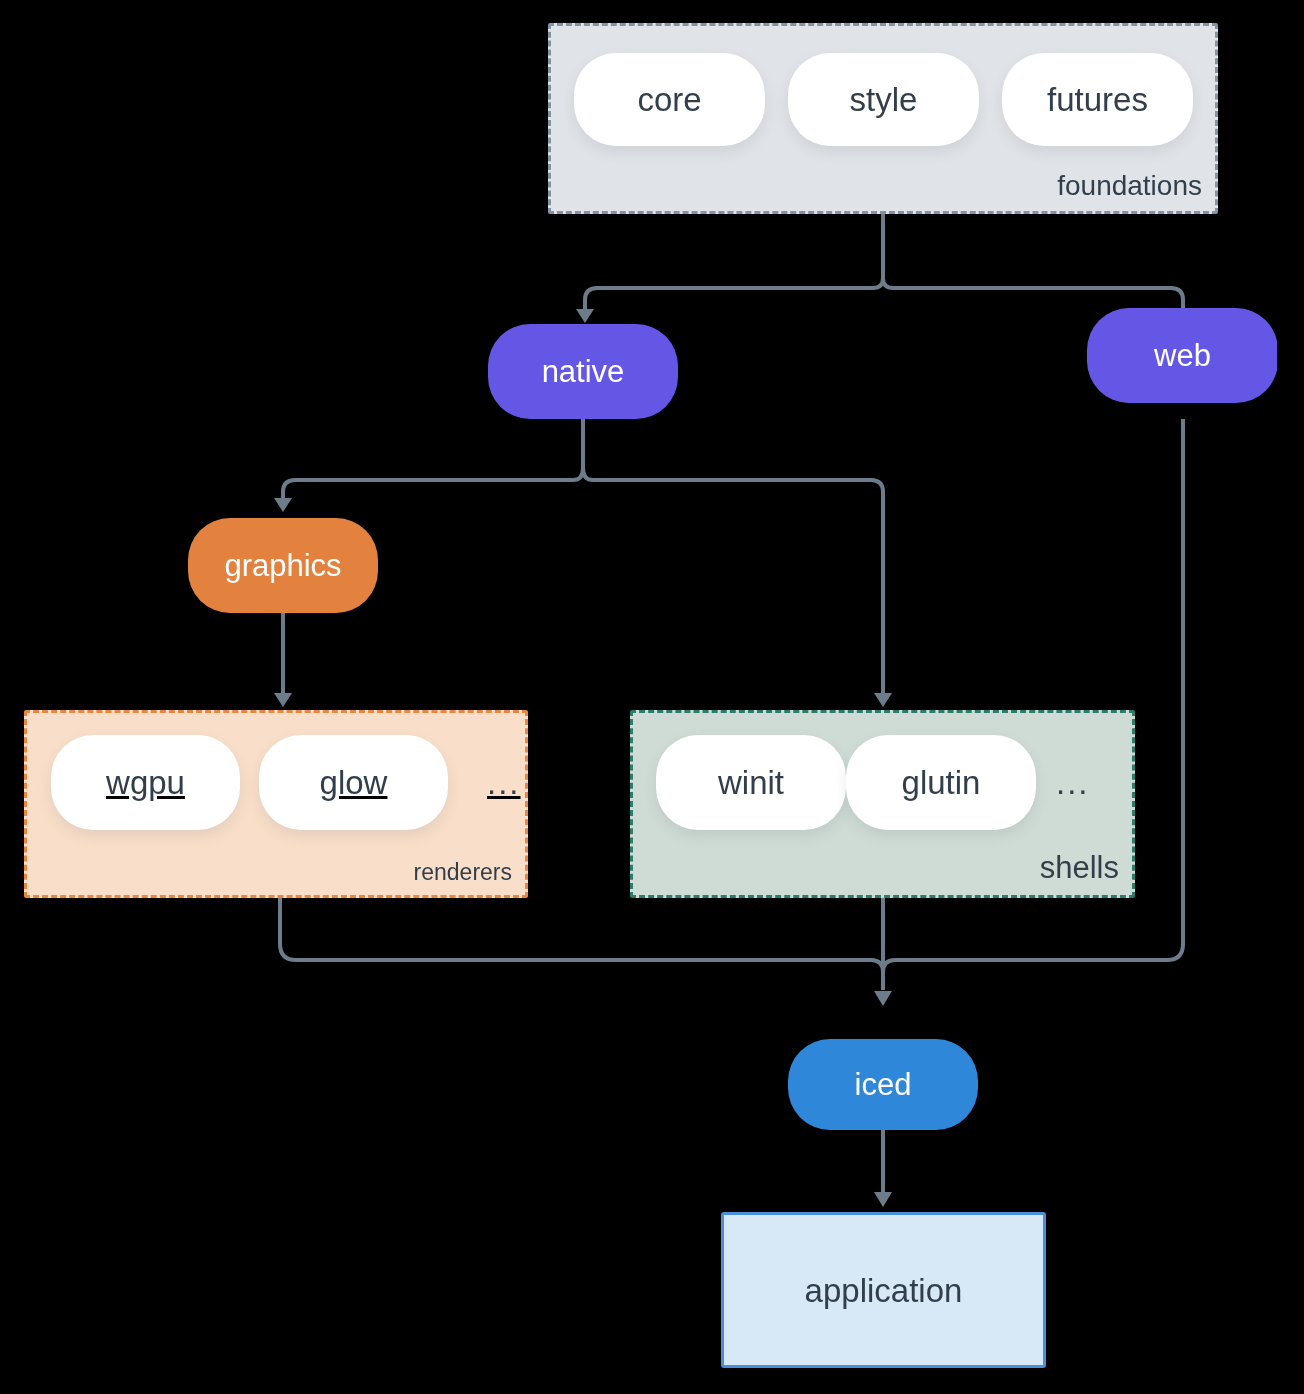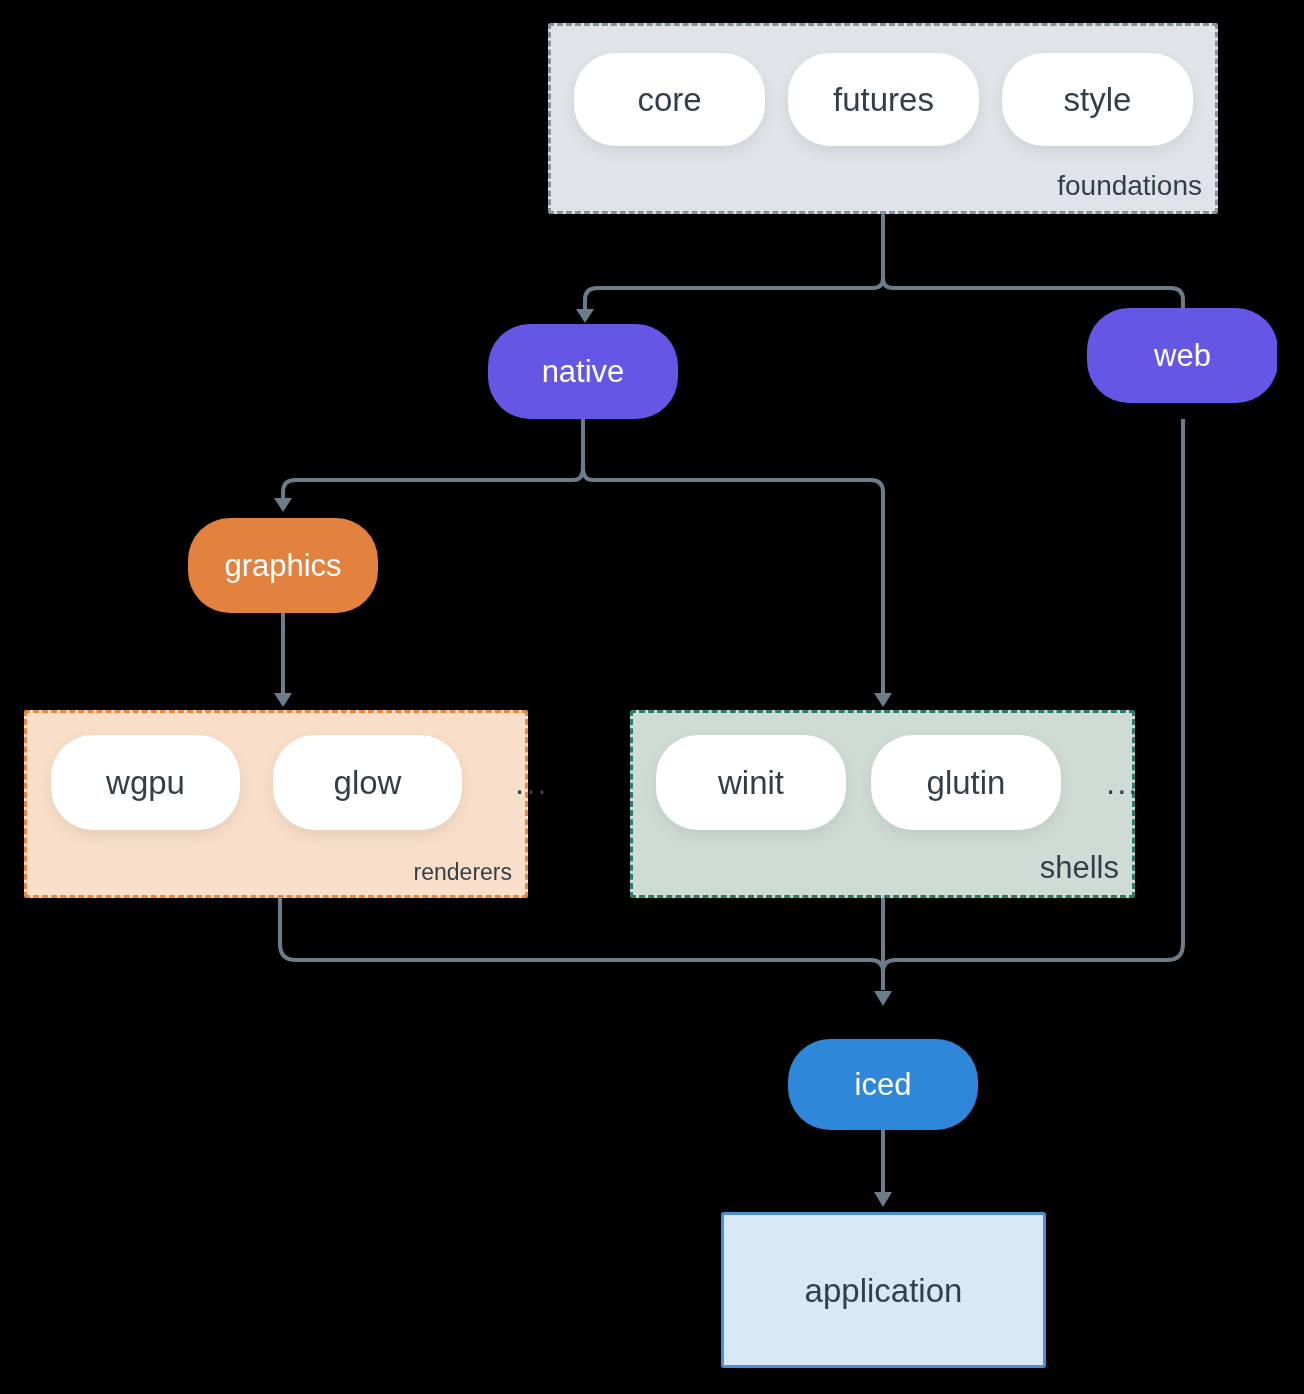--- a/index.html
+++ b/index.html
@@ -39,29 +39,29 @@
   .ellipsis{font-size:33px;color:var(--text-dark);letter-spacing:2px;}
 
   
   .foundations{left:548px;top:23px;width:670px;height:191px;}
   .foundations .pill-row{left:23px;top:27px;gap:23px;}
   .foundations .pill{width:191px;height:93px;}
 
   
   .renderers{left:24px;top:710px;width:504px;height:188px;
     background:var(--renderers-fill);border-color:var(--renderers-border);}
-  .renderers .pill-row{left:24px;top:22px;gap:33px;}
+  .renderers .pill-row{left:24px;top:22px;gap:19px;text-decoration:underline;}
   .renderers .pill{width:189px;height:95px;}
   .renderers .ellipsis{margin-left:20px;}
   .renderers .group-label{font-size:23px;}
 
   
   .shells{left:630px;top:710px;width:505px;height:188px;
     background:var(--shells-fill);border-color:var(--shells-border);}
-  .shells .pill-row{left:23px;top:22px;gap:25px;text-align:right;}
+  .shells .pill-row{left:23px;top:22px;text-align:right;}
   .shells .pill{width:190px;height:95px;}
   .shells .ellipsis{margin-left:20px;}
   .shells .group-label{font-size:31px;}
 
   .native{left:488px;top:324px;width:190px;height:95px;background:var(--purple);}
   .web{left:1087px;top:308px;width:191px;height:95px;background:var(--purple);}
   .graphics{left:188px;top:518px;width:190px;height:95px;background:var(--orange);}
   .iced{left:788px;top:1039px;width:190px;height:91px;background:var(--blue);}
 
   .app-box{position:absolute;left:721px;top:1212px;width:325px;height:156px;box-sizing:border-box;
@@ -94,22 +94,22 @@
     <path class="edge" d="M 883 898 V 990"></path>
     <polygon class="arrowhead" points="874,991 892,991 883,1006"></polygon>
 
     <path class="edge" d="M 883 1101 V 1192"></path>
     <polygon class="arrowhead" points="874,1192 892,1192 883,1207"></polygon>
   </svg>
 
   <div class="group-box foundations">
     <div class="pill-row">
       <div class="pill white">core</div>
+      <div class="pill white">style</div>
       <div class="pill white">futures</div>
-      <div class="pill white">style</div>
     </div>
     <div class="group-label">foundations</div>
   </div>
 
   <div class="pill node native">native</div>
   <div class="pill node web">web</div>
 
   <div class="pill node graphics">graphics</div>
 
   <div class="group-box renderers">

